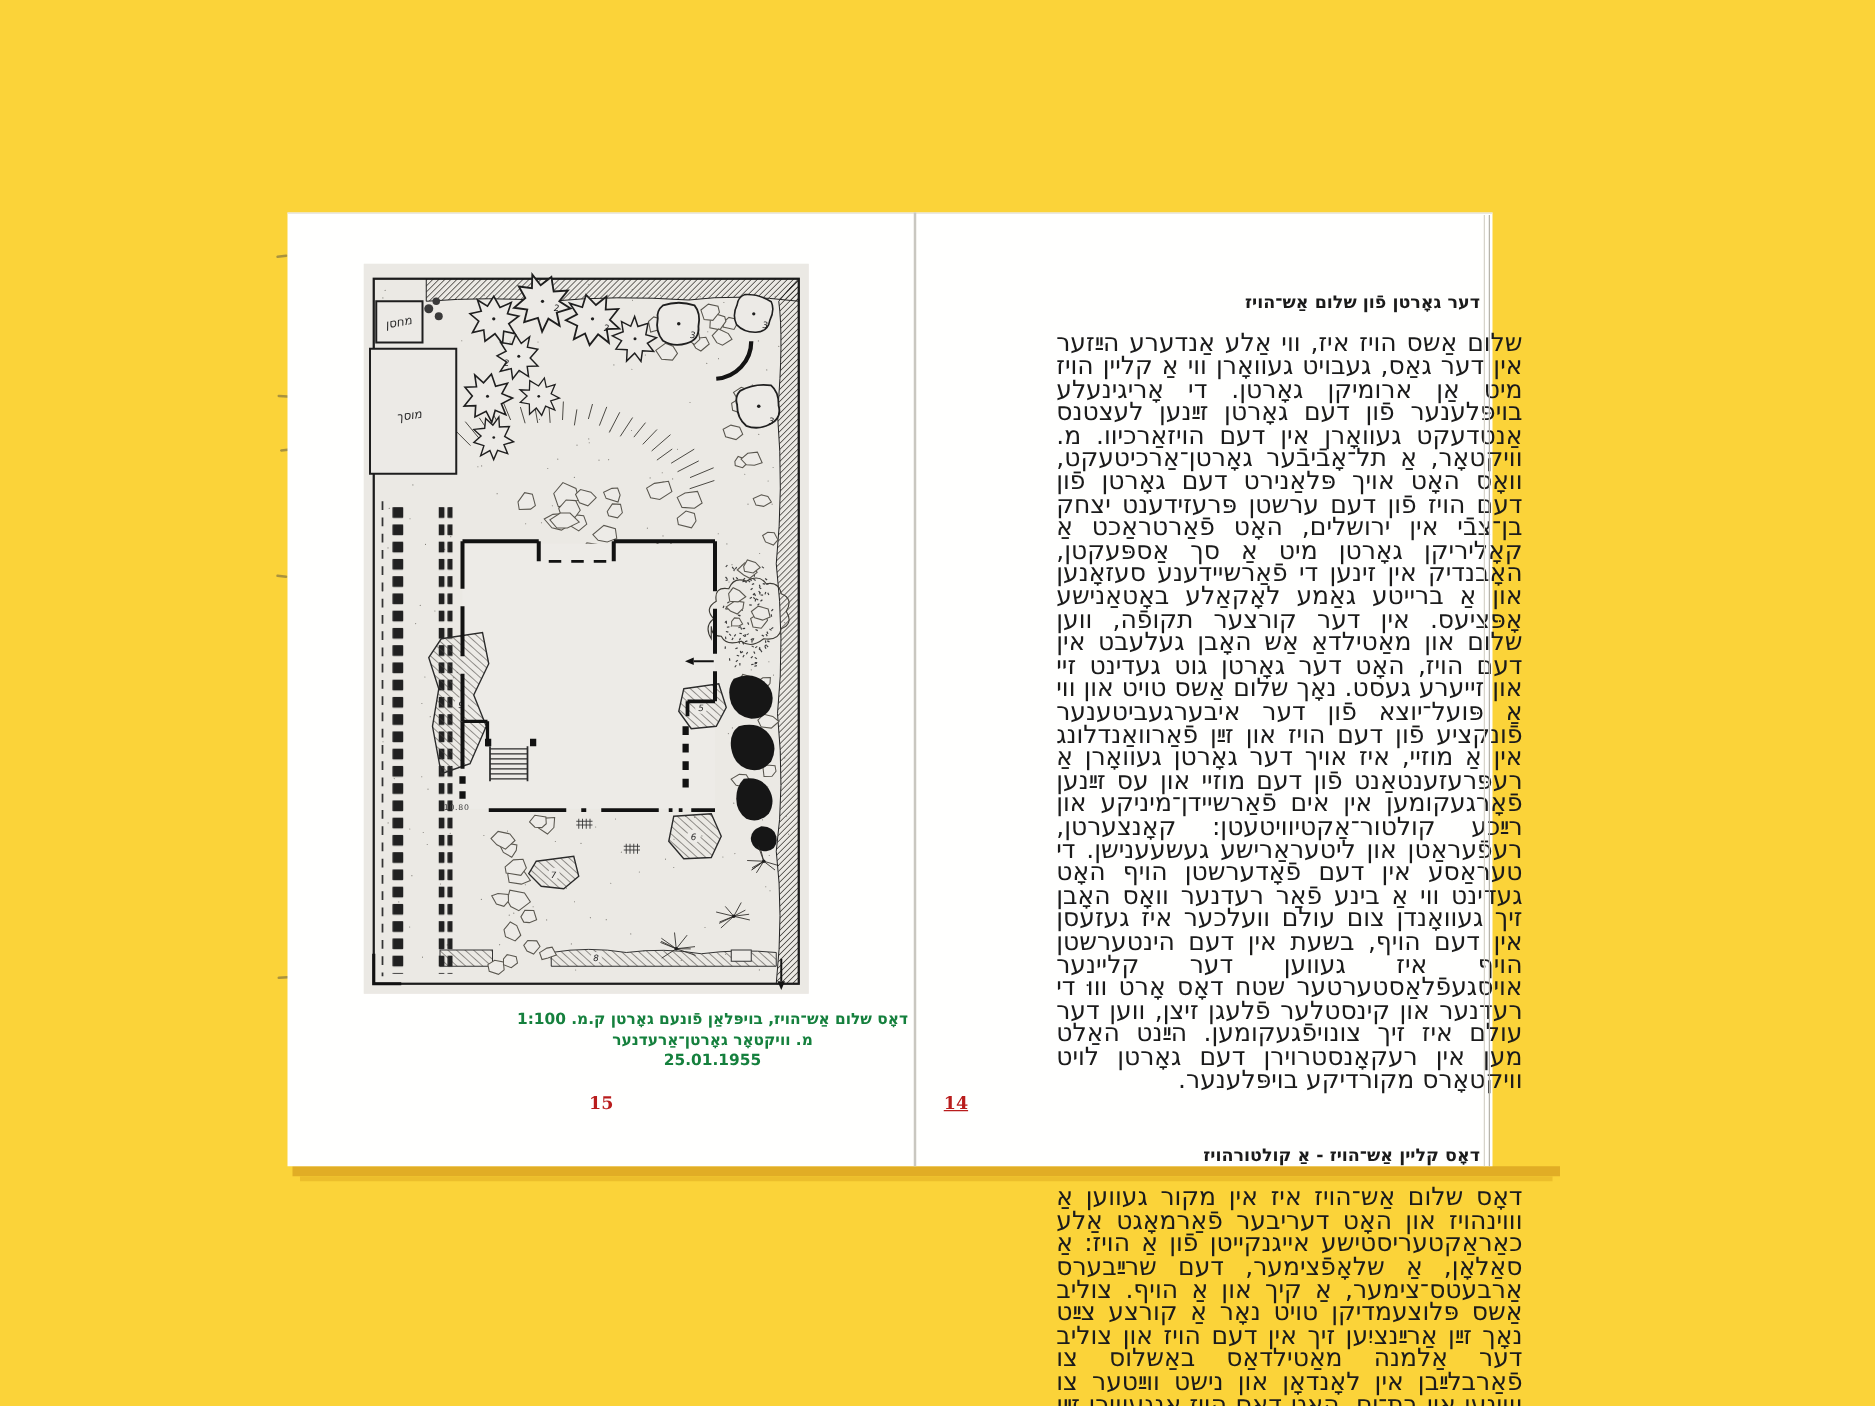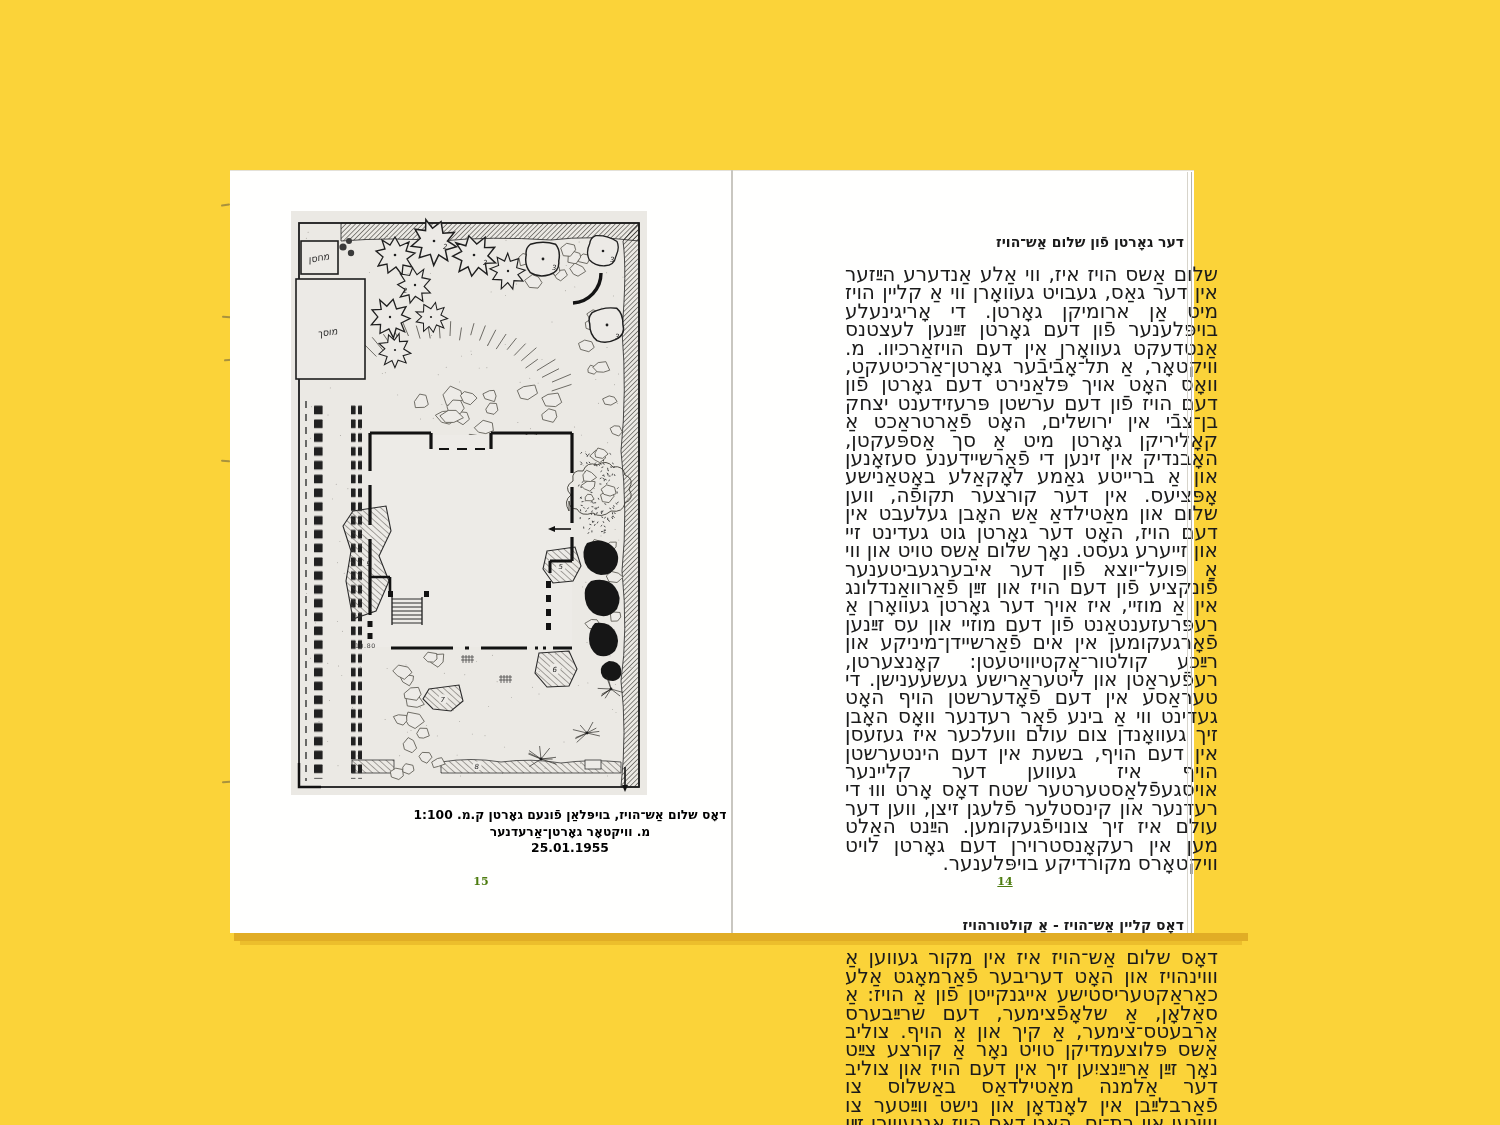--- a/index.html
+++ b/index.html
@@ -13,25 +13,25 @@
   .edge1{position:absolute;right:2px;top:1px;width:1px;height:761px;background:#b7b4aa;}
   .edge2{position:absolute;right:6px;top:1px;width:1px;height:761px;background:#d7d4ca;}
   .shadow-strip{position:absolute;left:4px;top:763px;width:1014px;height:8px;background:#e1ad25;}
   .shadow-strip2{position:absolute;left:10px;top:771px;width:1002px;height:4px;background:#ecbe2c;}
   .stitch{position:absolute;width:9px;height:2px;background:#8d7c3f;opacity:.75;border-radius:1px;}
 
   
   .photo{position:absolute;left:61px;top:40px;width:356px;height:584px;background:#ebe9e4;}
   .photo svg{position:absolute;left:0;top:0;}
   .caption{position:absolute;left:170px;top:636px;width:340px;text-align:center;direction:rtl;
-           font-weight:bold;font-size:12.3px;line-height:16.6px;color:#000000;}
-  .pagenum{position:absolute;top:704px;font-weight:bold;font-size:11px;color:#4d7c0f;
+           font-weight:bold;font-size:12.3px;line-height:16.6px;color:#15803d;}
+  .pagenum{position:absolute;top:704px;font-weight:bold;font-size:14px;color:#b91c1c;
            font-family:"DejaVu Serif",serif;}
   .pn-left{left:0;width:502px;text-align:center;}
-  .pn-right{left:23px;width:500px;text-align:center;text-decoration:underline;}
+  .pn-right{left:23px;width:500px;text-decoration:underline;}
 
   
   .text-col{position:absolute;left:113px;top:58px;width:373px;direction:rtl;color:#1b1b1b;}
   .head{margin:4px 34px 0 0;font-size:14px;font-weight:bold;line-height:19px;}
   .head2{margin:44px 34px 0 0;font-size:14px;font-weight:bold;line-height:19px;}
   .bodytext{margin:13px 0 0 0;font-size:20px;line-height:18.4px;text-align:justify;}
   svg text{font-family:"DejaVu Sans",sans-serif;}
   .pnum{font-style:italic;font-size:7px;fill:#1f1f1f;}
   .hw{font-style:italic;font-size:9.5px;fill:#2a2a2a;}
   .dim{font-size:6.2px;fill:#3a3a3a;letter-spacing:.6px;}

